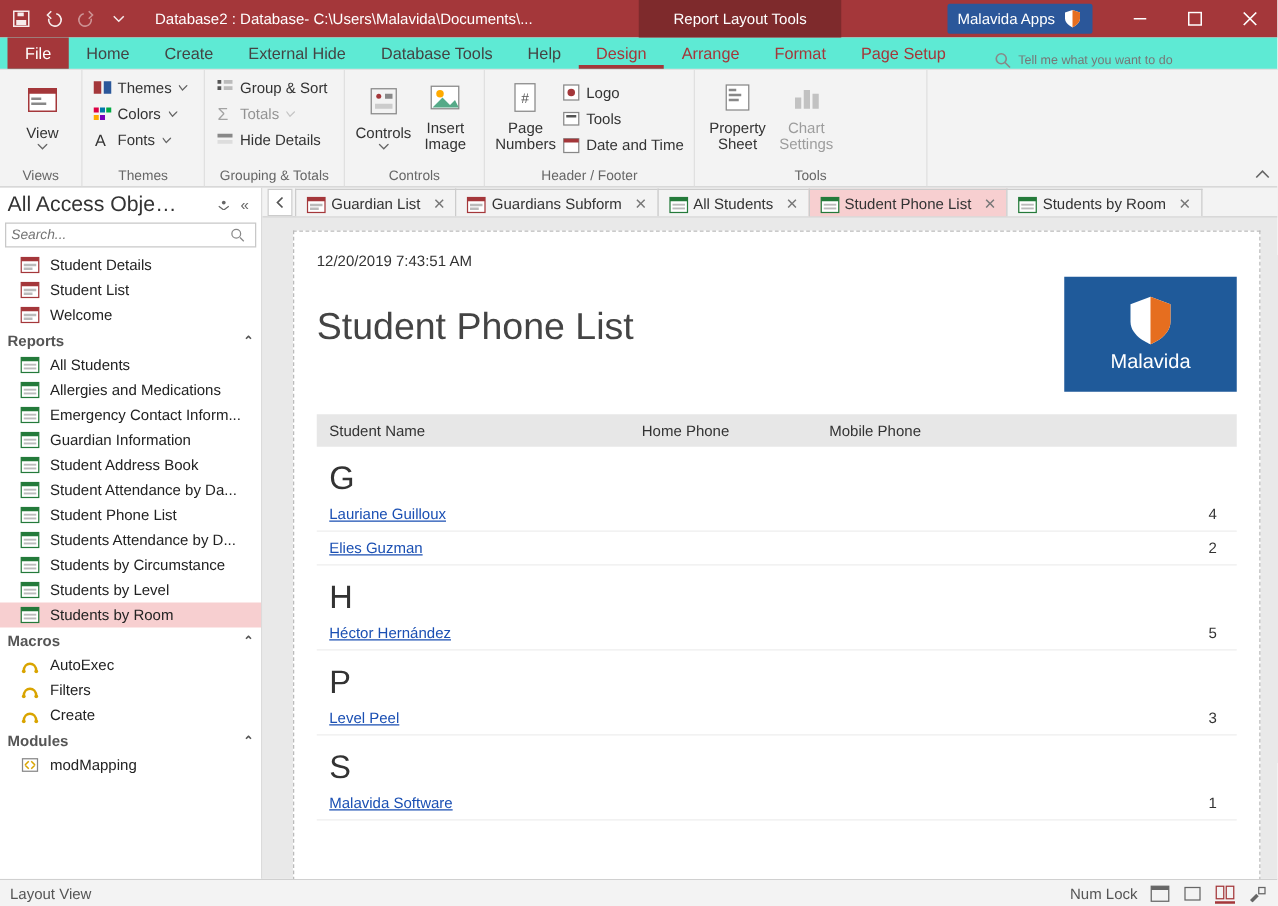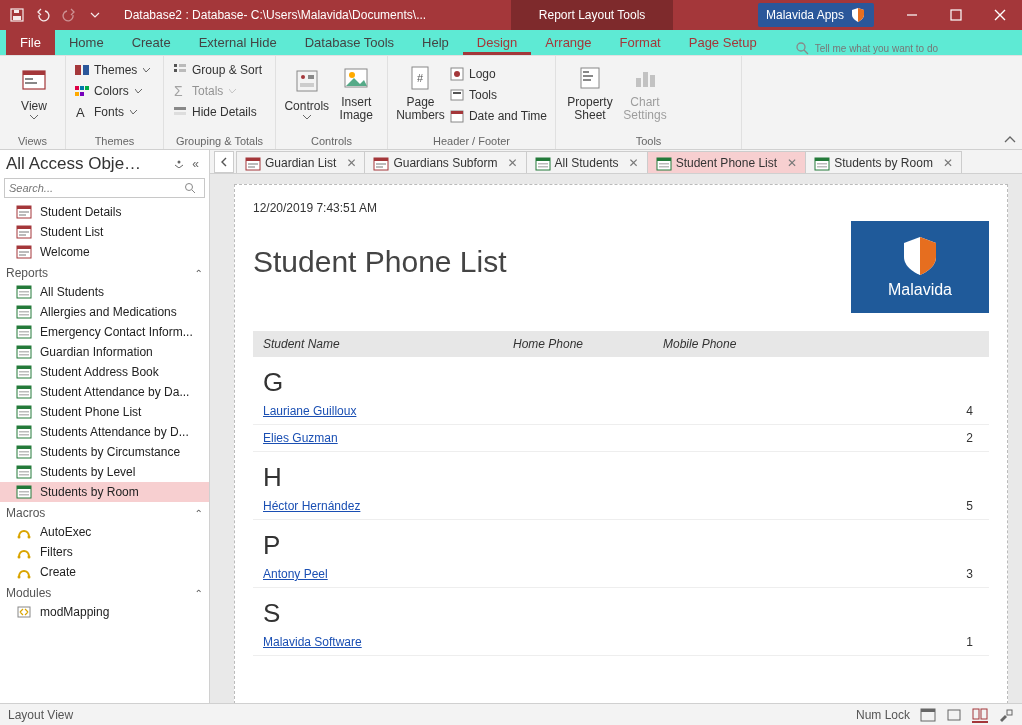--- a/index.html
+++ b/index.html
@@ -40,41 +40,41 @@
 
 .main { display:flex; height: calc(725px - 30px - 26px - 94px - 22px); }
 .navpane { width:210px; border-right:1px solid #d0d0d0; background:#fff; display:flex; flex-direction:column; }
 .navhead { display:flex; align-items:center; justify-content:space-between; padding: 4px 6px; }
 .navhead .t { font-size:17px; color:#333; white-space:nowrap; overflow:hidden; text-overflow:ellipsis; flex:1; }
 .navhead .chev { color:#666; padding:0 4px; }
 .navsearch { display:flex; align-items:center; margin: 0 4px 4px; border:1px solid #c8c8c8; height:20px; }
 .navsearch input { border:none; outline:none; flex:1; font-size:11px; font-style:italic; padding:0 4px; color:#888; background:transparent; }
 .navsearch .mag { width:20px; color:#888; text-align:center; }
 .navlist { overflow-y:auto; flex:1; }
-.navcat { font-size:12px; font-weight:400; color:#555; padding: 4px 6px 2px; display:flex; justify-content:space-between; align-items:center; }
+.navcat { font-size:12px; font-weight:700; color:#555; padding: 4px 6px 2px; display:flex; justify-content:space-between; align-items:center; }
 .navitem { display:flex; align-items:flex-end; gap:8px; padding: 3px 6px 3px 16px; font-size:12px; color:#222; white-space:nowrap; overflow:hidden; text-overflow:ellipsis; cursor:default; }
 .navitem.sel { background:#f7cfd0; }
 .navitem .ic { width:16px; height:14px; flex:0 0 16px; }
 
 
 .docarea { flex:1; display:flex; flex-direction:column; background:#e9e9e9; }
 .tabstrip { height:24px; background:#f3f3f3; border-bottom:1px solid #d0d0d0; display:flex; align-items:flex-end; padding-left:4px; }
 .navtoggle { width:20px; height:22px; display:flex; align-items:center; justify-content:center; border:1px solid #ccc; background:#fff; margin-right:2px; }
 .doctab { display:flex; align-items:center; gap:6px; height:22px; padding:0 8px; background:#f3f3f3; border:1px solid #ccc; border-bottom:none; font-size:12px; color:#333; margin-right:-1px; }
 .doctab.active { background:#f7cfd0; }
 .doctab .x { color:#777; margin-left:4px; }
 .doctab .ic { width:14px; height:12px; }
 
 .docbody { flex:1; overflow:auto; padding: 10px 14px 10px 24px; }
 .page { background:#fff; border:1px dashed #bbb; padding: 16px 18px; min-height: 520px; }
 .page .ts { font-size:12px; color:#333; }
 .page .titlewrap { display:flex; justify-content:space-between; align-items:flex-start; margin-top:6px; }
 .page h1 { font-size:30px; font-weight:300; color:#444; margin-top:24px; }
 .logo { width:138px; height:92px; background:#1f5a9a; display:flex; flex-direction:column; align-items:center; justify-content:center; color:#fff; gap:4px; }
-.tblhead { display:flex; background:#e7e7e7; color:#333; font-size:12px; margin-top:18px; height:26px; align-items:center; padding:0 10px;font-style:italic; }
+.tblhead { display:flex; background:#e7e7e7; color:#333; font-size:12px; margin-top:18px; height:26px; align-items:center; padding:0 10px; }
 .tblhead .c1 { flex:0 0 250px; }
 .tblhead .c2 { flex:0 0 150px; }
 .tblhead .c3 { flex:0 0 160px; }
 .grp { font-size:26px; font-weight:300; color:#333; padding: 10px 10px 0; }
 .row { display:flex; align-items:center; padding: 6px 10px; border-bottom:1px solid #eee; font-size:12px; }
 .row .name { color:#1a4fb3; text-decoration:underline; flex:0 0 250px; }
 .row .hp { flex:0 0 150px; }
 .row .mp { flex:1; text-align:right; color:#333; padding-right:6px; }
 
 
@@ -698,21 +698,21 @@
               <span class="mp">2</span>
             </div>
             <div class="grp">H</div>
             <div class="row">
               <a class="name">Héctor Hernández</a>
               <span class="hp"></span>
               <span class="mp">5</span>
             </div>
             <div class="grp">P</div>
             <div class="row">
-              <a class="name">Antony Peel</a>
+              <a class="name">Level Peel</a>
               <span class="hp"></span>
               <span class="mp">3</span>
             </div>
             <div class="grp">S</div>
             <div class="row">
               <a class="name">Malavida Software</a>
               <span class="hp"></span>
               <span class="mp">1</span>
             </div>
           </div>

